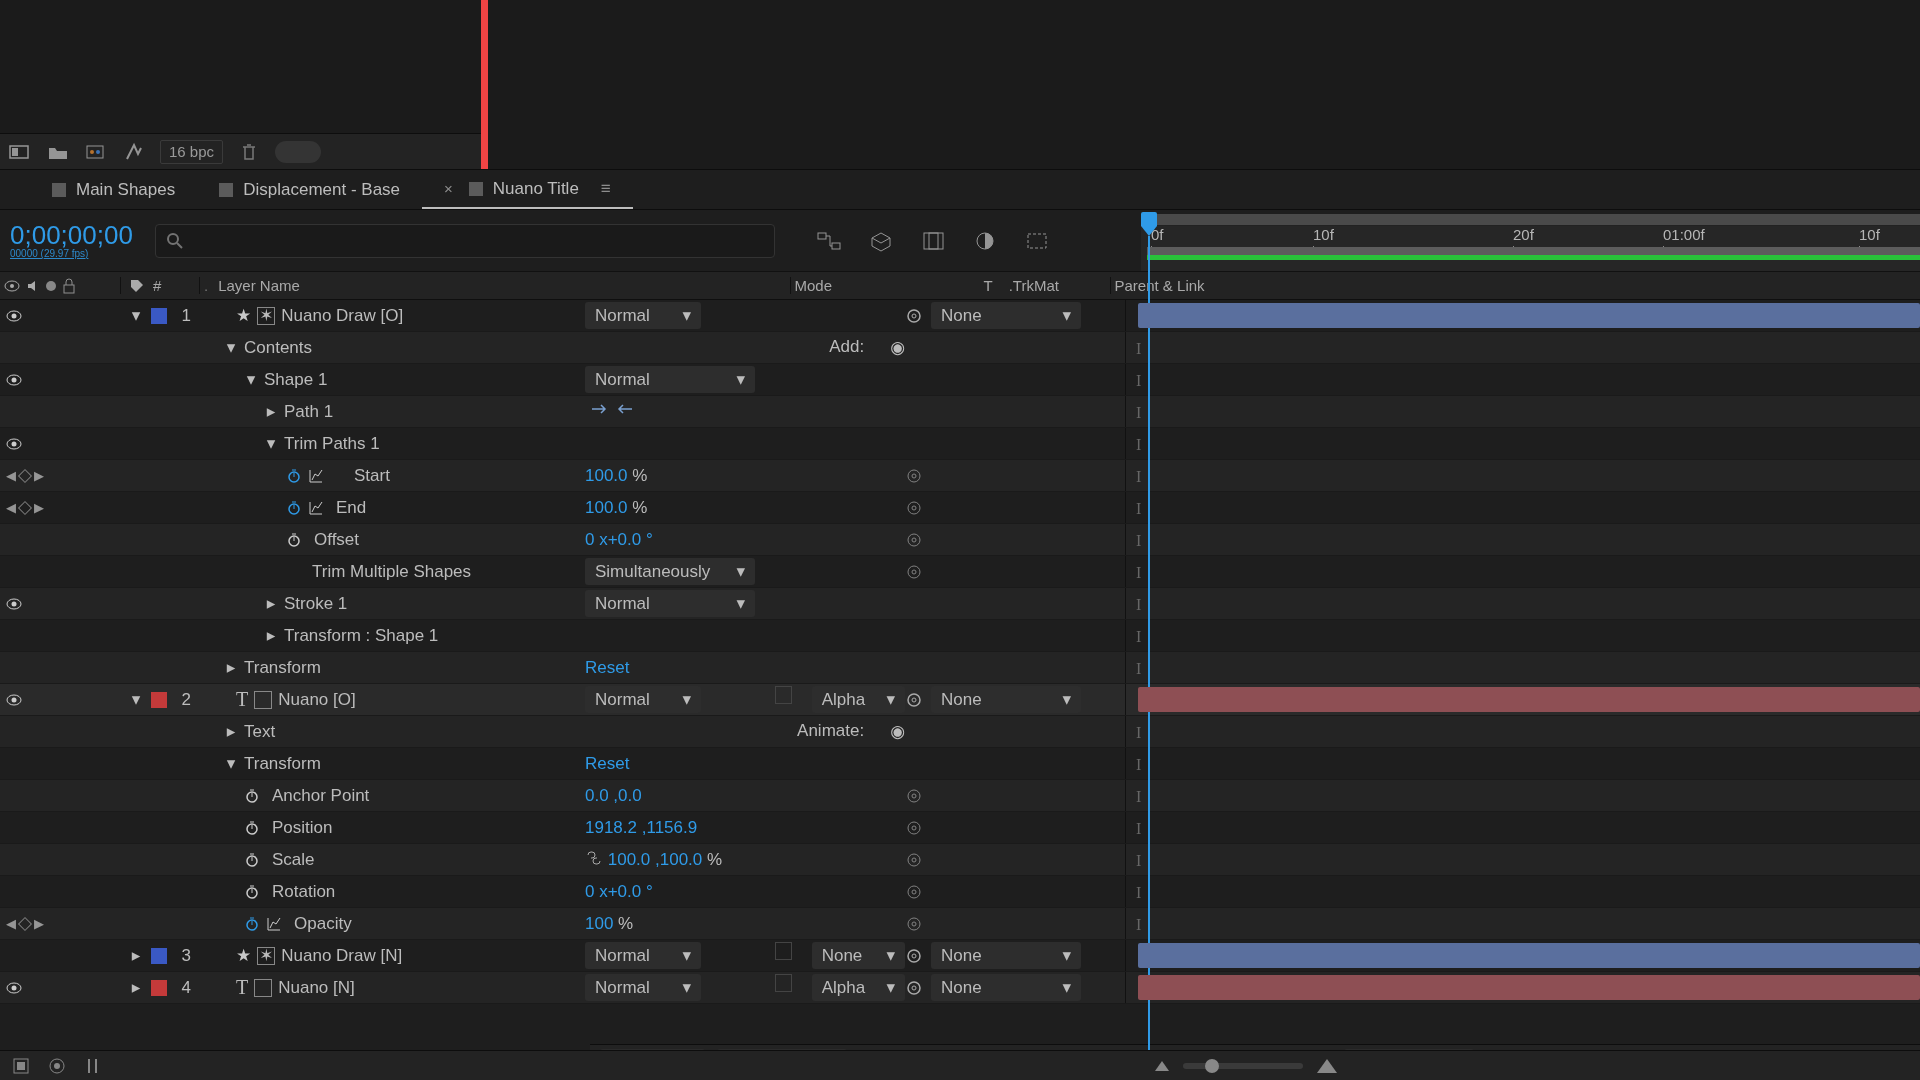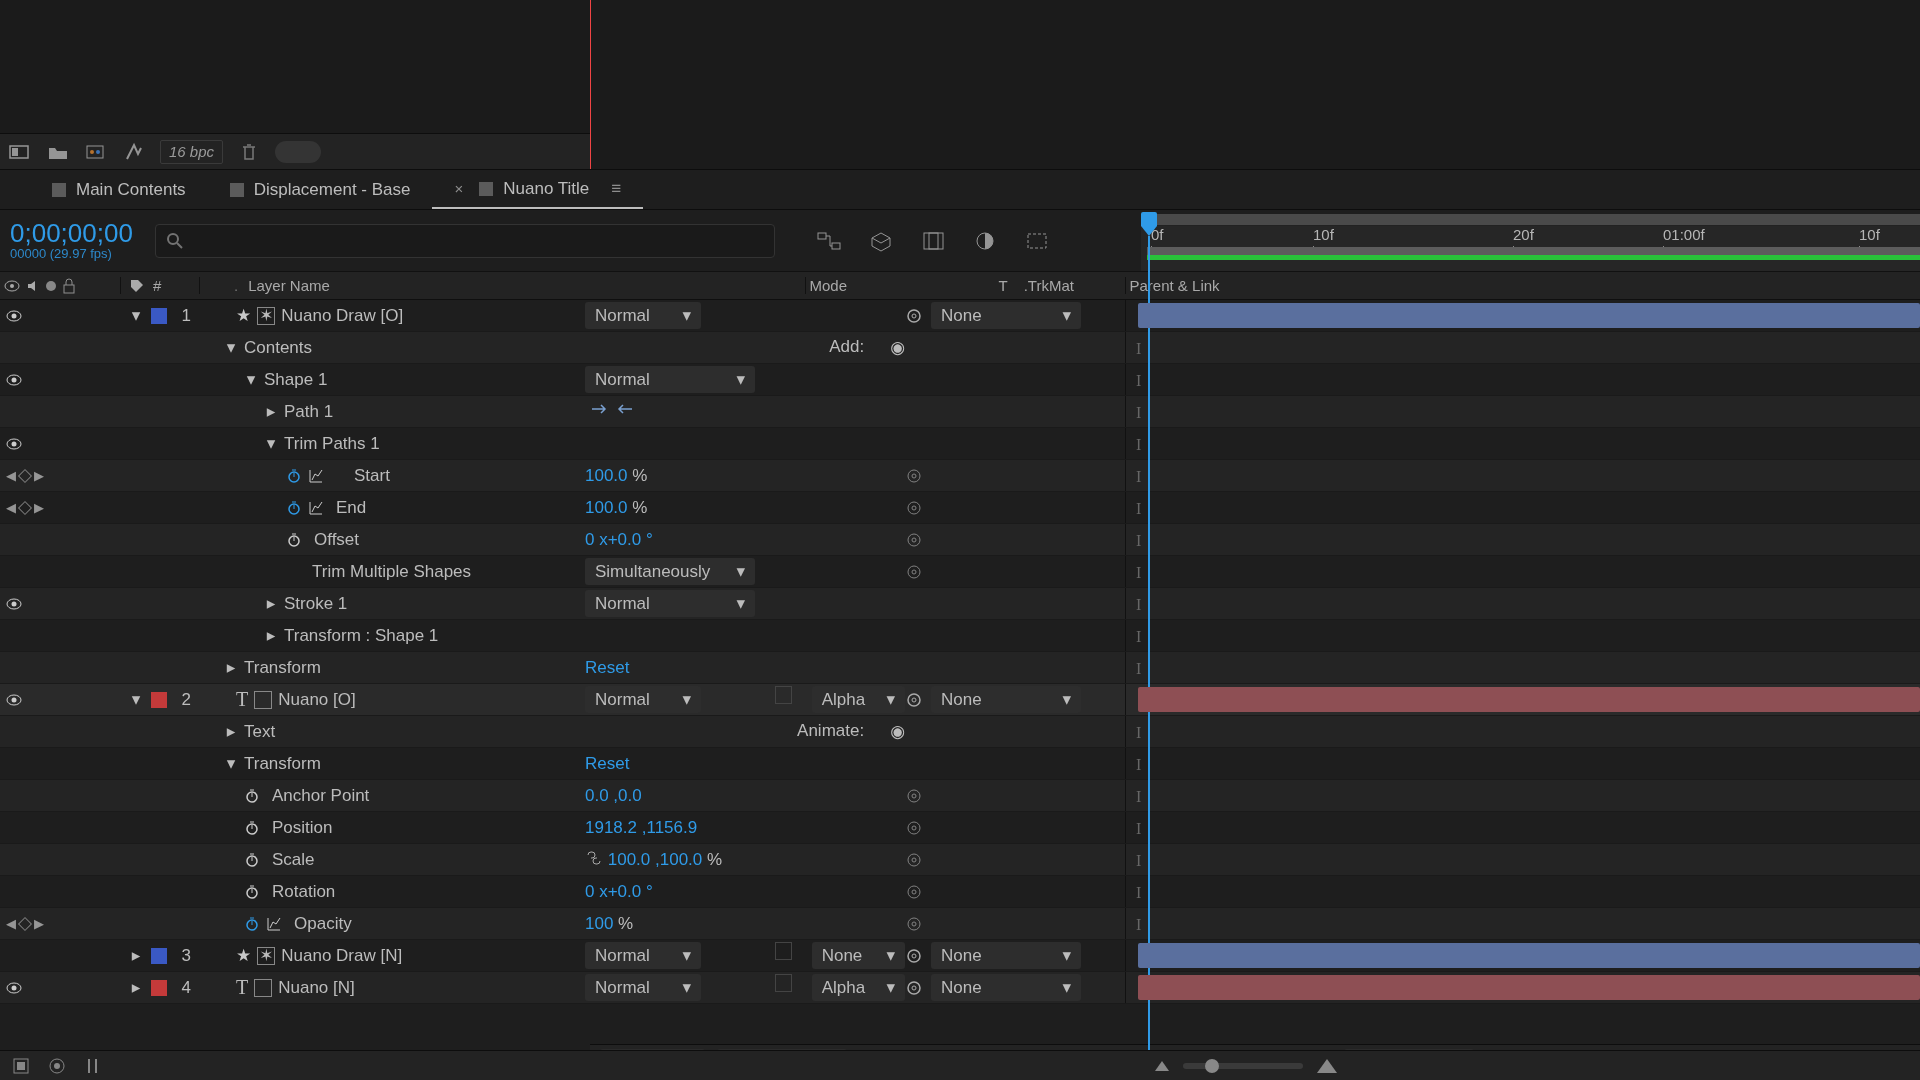--- a/index.html
+++ b/index.html
@@ -1,21 +1,21 @@
 <!DOCTYPE html>
 <html><head>
 <meta charset="utf-8">
 <style>
   * { margin:0; padding:0; box-sizing:border-box; font-family: "Segoe UI", Arial, sans-serif; }
   body { background:#1e1e1e; color:#bcbcbc; font-size:17px; overflow:hidden; user-select:none; }
   .app { width:1920px; height:1080px; position:relative; background:#1e1e1e; }
 
   
   .viewer-strip { height:170px; background:#1b1b1b; border-bottom:1px solid #0d0d0d; display:flex; }
-  .viewer-left { width:591px; border-right:1px solid #ef4444; position:relative;font-style:italic; }
+  .viewer-left { width:488px; border-right:7px solid #ef4444; position:relative; }
   .viewer-right { flex:1; }
 
   
   .proj-footer { position:absolute; left:0; bottom:0; width:100%; height:36px; background:#232323; display:flex; align-items:center; gap:14px; padding:0 8px; border-top:1px solid #0d0d0d;}
   .proj-footer .ico { width:24px; height:20px; display:flex; align-items:center; justify-content:center; opacity:.85;}
   .bpc { font-size:15px; color:#9a9a9a; padding:0 8px; border:1px solid #3a3a3a; border-radius:2px; height:24px; display:flex; align-items:center;}
   .trash { opacity:.6; }
   .pill { width:46px; height:22px; border-radius:11px; background:#343434; }
 
   
@@ -31,21 +31,21 @@
   .tab { display:flex; align-items:center; gap:10px; padding:0 22px; height:100%; color:#bdbdbd; position:relative;}
   .tab .sq { width:14px; height:14px; background:#5b5b5b; }
   .tab.active { border-bottom:2px solid #bdbdbd; }
   .tab .close { font-size:15px; opacity:.7; margin-right:6px;}
   .tab .menu { opacity:.7;}
   
   
   .hdr { display:flex; height:62px; border-bottom:1px solid #111;}
   .hdr-left { width:1135px; display:flex; align-items:center; padding:0 10px; gap:10px;}
   .tc-big { color:#2f9be8; font-size:26px; font-weight:500; line-height:1;}
-  .tc-sub { color:#2f9be8; font-size:13px; opacity:.85;}
+  .tc-sub { color:#2f9be8; font-size:10px; opacity:.85;text-decoration:underline;}
   .tc-wrap { display:flex; flex-direction:column; padding-right:12px;}
   .search { flex:1; max-width:620px; height:34px; background:#1a1a1a; border:1px solid #333; border-radius:4px; display:flex; align-items:center; padding:0 10px; gap:8px;}
   .search svg{opacity:.7}
   .hdr-btns { display:flex; gap:20px; margin-left:28px;}
   .hdr-btns .iconbtn{width:32px;height:28px;}
   .hdr-right { flex:1; position:relative;}
   .ruler { position:absolute; inset:0;}
   .ruler-top { height:12px; background:#4a4a4a; border-bottom:1px solid #222; margin-top:4px; margin-left:6px; position:relative;}
   .ruler-body { position:absolute; top:16px; left:6px; right:0; bottom:0; background:#262626;}
   .tick { position:absolute; top:0; font-size:15px; color:#b6b6b6;}
@@ -55,21 +55,21 @@
   .playhead .tri{ width:0;height:0;border-left:8px solid transparent;border-right:8px solid transparent;border-top:10px solid #2f9be8;}
   .playhead .line{ width:2px; background:#2f9be8; height:1000px; margin-left:7px;}
   .work-green{ position:absolute; top:45px; left:12px; right:0; height:5px; background:#29c23a;}
   .work-bar{ position:absolute; top:37px; left:12px; right:0; height:8px; background:#5c5c5c;}
 
   
   .cols { display:flex; height:28px; background:#232323; border-bottom:1px solid #0f0f0f; font-size:15px; color:#a9a9a9; align-items:center;}
   .cols > div{ padding:0 4px; }
   .col-av{width:120px; display:flex; gap:6px; align-items:center; justify-content:flex-start; padding-left:6px;}
   .col-keys{width:80px; border-left:1px solid #111;border-right:1px solid #111;}
-  .col-name{flex:1; padding-left:10px;margin-left:30px;}
+  .col-name{flex:1; padding-left:10px;}
   .col-mode{width:190px; border-left:1px solid #111;}
   .col-trk{width:130px;}
   .col-parent{width:220px; border-left:1px solid #111;}
   .col-tl{flex:1; border-left:1px solid #111;}
   .row { display:flex; height:32px; align-items:center; border-bottom:1px solid #1a1a1a;}
   .row.alt{background:#242424;}
   .row .c-av{width:120px; display:flex; align-items:center; gap:8px; padding-left:6px;}
   .row .c-keys{width:80px; display:flex; align-items:center; justify-content:center; gap:8px;}
   .row .c-name{width:385px; display:flex; align-items:center; gap:6px;}
   .row .c-mode{width:190px;}
@@ -223,21 +223,21 @@
           </svg>
         </span>
       <span style="width:20px"></span>
       <div class="timecode-box">0;00;00;00</div>
     </div>
   </div>
 
   <div class="tabs">
     <div class="tab">
         <span class="sq"></span>
-        <span>Main Contents</span>
+        <span>Main Shapes</span>
       </div>
     <div class="tab">
         <span class="sq"></span>
         <span>Displacement - Base</span>
       </div>
     <div class="tab active">
         <span class="close">×</span>
         <span class="sq"></span>
         <span>Nuano Title</span>
         <span class="menu" style="margin-left:12px">≡</span>

